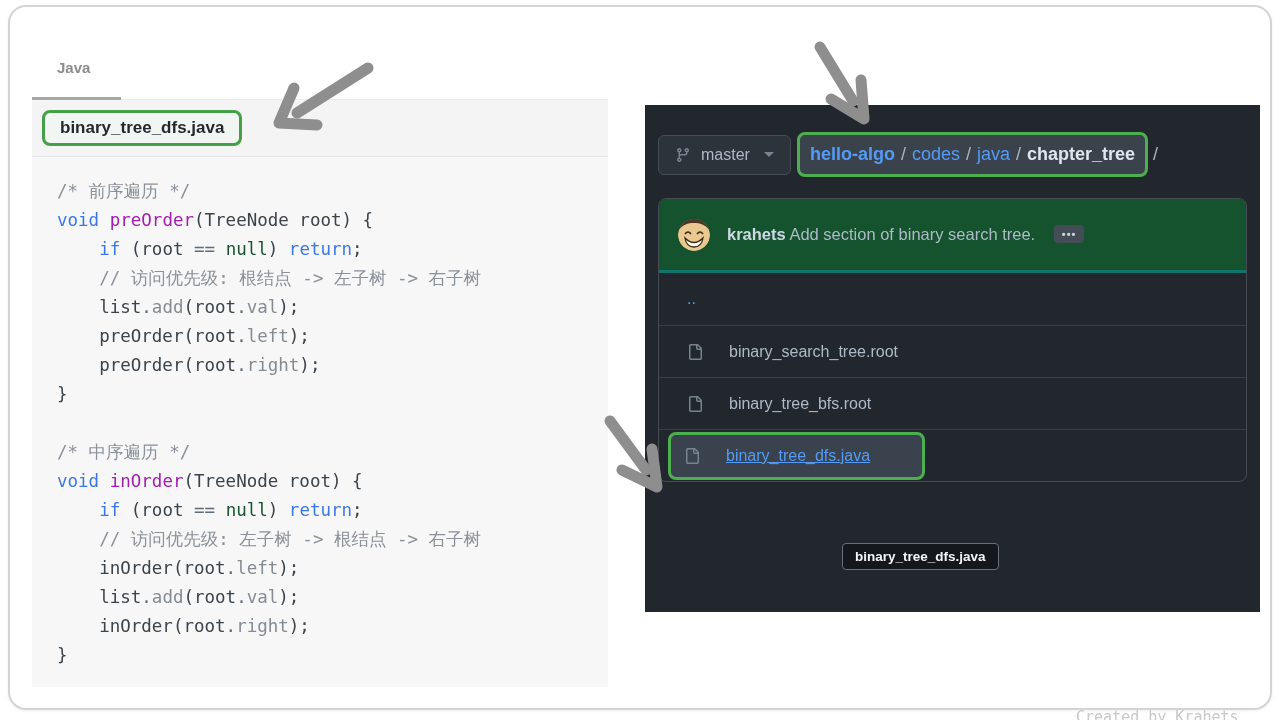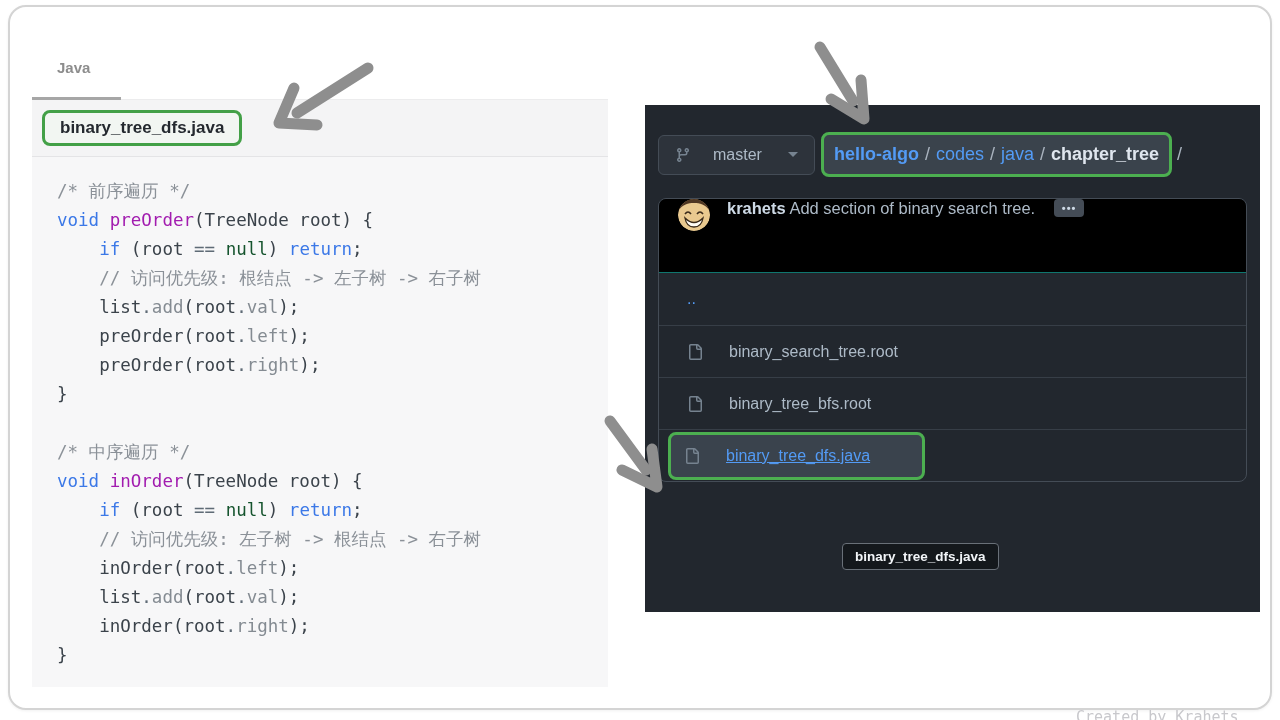--- a/index.html
+++ b/index.html
@@ -23,32 +23,32 @@
   .tok-fn{color:#a21caf;}
   .tok-cm{color:#8b9198;margin-top:11px;}
   .tok-op{color:#5f6b76;}
   .tok-pr{color:#848b92;}
   .tok-nb{font-weight:normal;color:#14532d;margin-top:19px;}
 
   
   .repo-panel{position:absolute;left:645px;top:105px;width:615px;height:507px;background:#22272e;overflow:hidden;}
   .toolbar{position:absolute;left:13px;top:27px;display:flex;align-items:center;}
   .branch-btn{height:40px;background:#2d333b;border:1px solid #444c56;border-radius:6px;
-    display:flex;align-items:center;gap:22px;padding:0 16px;color:#adbac7;font-size:16px;box-sizing:border-box;}
+    display:flex;align-items:center;gap:10px;padding:0 16px;color:#adbac7;font-size:16px;box-sizing:border-box;}
   .branch-btn .caret{width:0;height:0;border-left:5px solid transparent;border-right:5px solid transparent;border-top:5px solid #768390;margin-left:4px;}
   .breadcrumb-box{margin-left:6px;height:45px;border:3px solid #4caf50;border-radius:8px;background:#3a434c;
     display:flex;align-items:center;padding:10px 10px;box-sizing:border-box;font-size:18px;white-space:nowrap;}
   .bc-sep{color:#aab4bf;padding:0 6px;}
   .bc-repo{color:#539bf5;font-weight:bold;}
   .bc-link{color:#539bf5;}
   .bc-current{color:#dfe6ee;font-weight:bold;}
   .bc-trailing{color:#aab4bf;margin-left:5px;font-size:18px;}
 
   .commit-card{position:absolute;left:13px;top:93px;width:589px;border:1px solid #444c56;border-radius:8px;box-sizing:border-box;background:#22272e;}
-  .commit-header{background:#000000;height:74px;border-radius:7px 7px 0 0;display:flex;padding:0 19px;gap:17px;border-bottom:1px solid #0f766e;box-sizing:border-box;}
+  .commit-header{background:#14532d;height:74px;border-radius:7px 7px 0 0;display:flex;align-items:center;padding:0 19px;gap:17px;border-bottom:3px solid #0f766e;box-sizing:border-box;}
   .avatar{width:32px;height:32px;border-radius:50%;overflow:hidden;flex:none;}
   .commit-text{font-size:16.5px;color:#adbac7;}
   .commit-author{font-weight:bold;color:#cdd9e5;}
   .ellipsis-btn{background:#444c56;border-radius:4px;color:#cdd9e5;font-size:11px;font-weight:bold;
     padding:3px 8px;margin-left:14px;letter-spacing:1px;line-height:12px;display:inline-block;vertical-align:2px;}
   .file-row{height:52px;border-top:1px solid #373e47;display:flex;align-items:center;padding-left:28px;box-sizing:border-box;position:relative;font-size:16px;color:#adbac7;}
   .file-row:first-child{border-top:none;}
   .file-row .ficon{width:16px;height:16px;margin-right:26px;flex:none;display:inline-flex;}
   .up-link{color:#539bf5;font-size:16px;}
   .hl-box{position:absolute;left:9px;top:2px;height:48px;width:257px;border:3px solid #4caf50;border-radius:8px;

